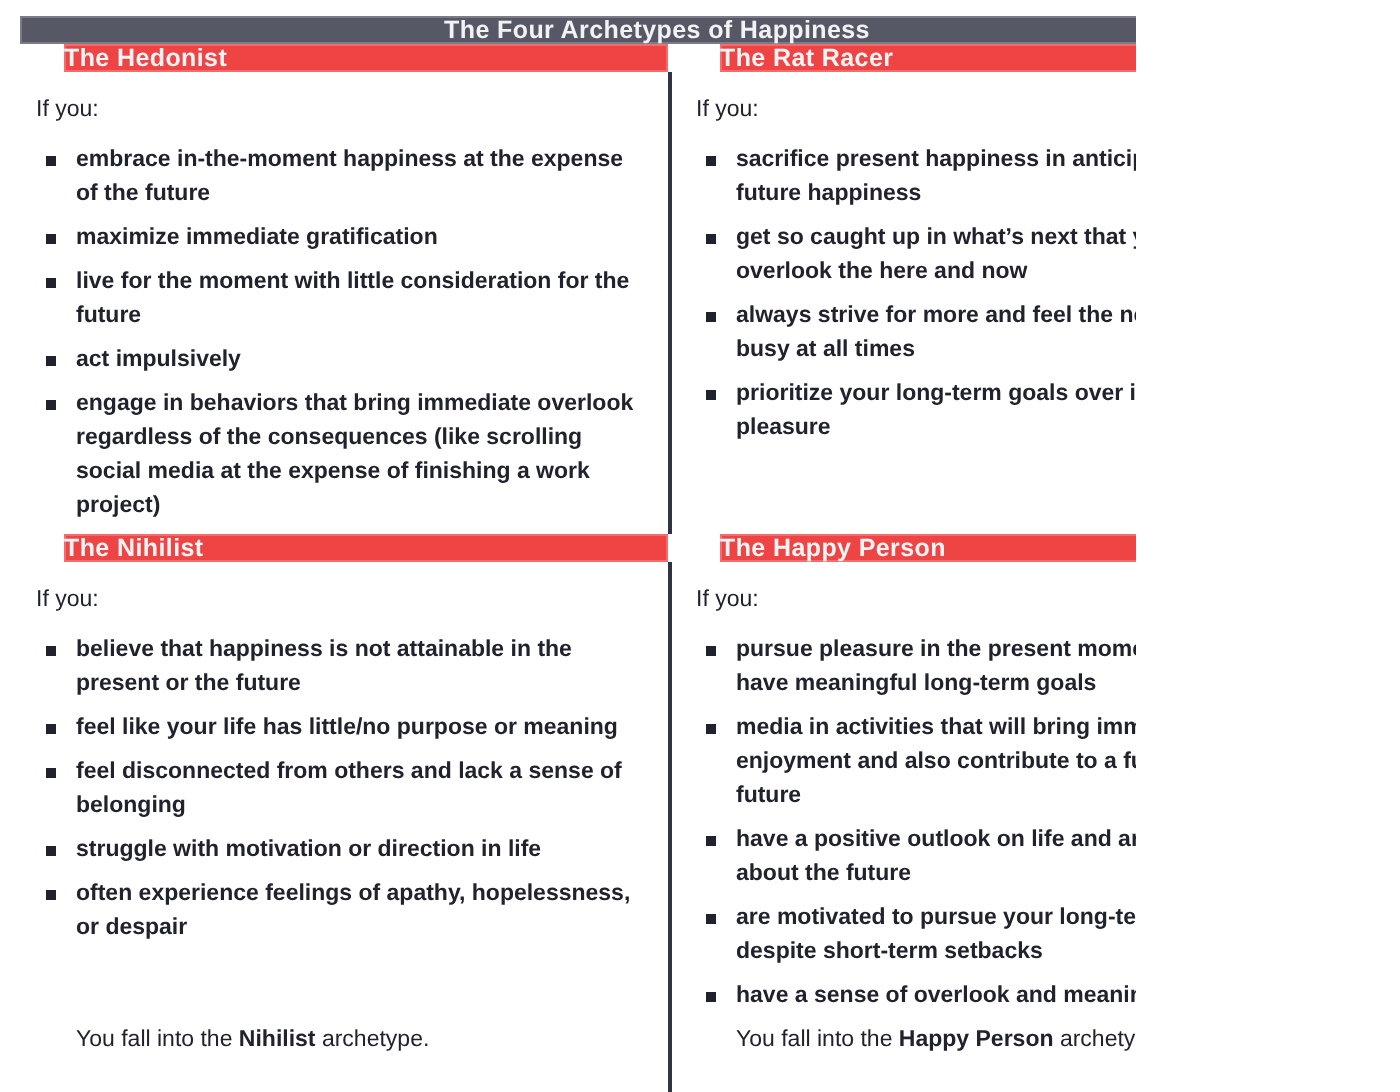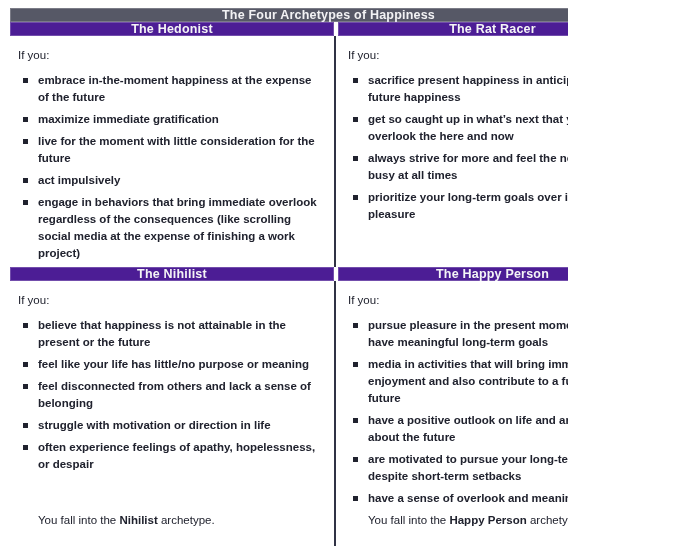--- a/index.html
+++ b/index.html
@@ -7,23 +7,23 @@
     font-family:"Liberation Sans", sans-serif; }
   .page { position:relative; width:568px; height:546px; overflow:hidden; }
   .archetype-table { position:absolute; left:10px; top:8px; width:637px; height:538px;
     display:flex; flex-direction:column; }
   .title-bar { height:28px; background:#565866; color:#f2f2f4;
     display:flex; align-items:center; justify-content:center;
     font-weight:bold; font-size:12.5px; letter-spacing:.2px;
     box-shadow: inset 0 0 0 1px rgba(255,255,255,.22); }
   .vgap { height:3px; background:#ffffff; }
   .header-row { height:28px; display:grid; grid-template-columns:324px 4px 1fr; }
-  .header-cell { background:#4c1d95; color:#f4f4f6; display:flex; align-items:center;
-    justify-content:center; font-weight:bold; font-size:12.5px; letter-spacing:.2px;
-    box-shadow: inset 0 0 0 1px rgba(255,255,255,.22); }
+  .header-cell { background:#ef4444; color:#f4f4f6; display:flex; align-items:center;
+    font-weight:bold; font-size:12.5px; letter-spacing:.2px;
+    box-shadow: inset 0 0 0 1px rgba(255,255,255,.22); margin-left: 22px; }
   .header-gap { background:#ffffff; }
   .body-row { display:grid; grid-template-columns:326px 1fr; }
   .body-row.row1 { height:231px; }
   .body-row.row2 { flex:1; }
   .cell { display:flex; flex-direction:column; padding:11px 10px 0 8px;
     color:#20222e; font-size:11.5px; line-height:17px; }
   .cell.left { border-right:2px solid #303245; }
   .cell.right { padding-left:12px; }
   .intro { margin-bottom:8px; }
   .bullets { list-style:none; padding-left:4px;font-weight:bold; }

